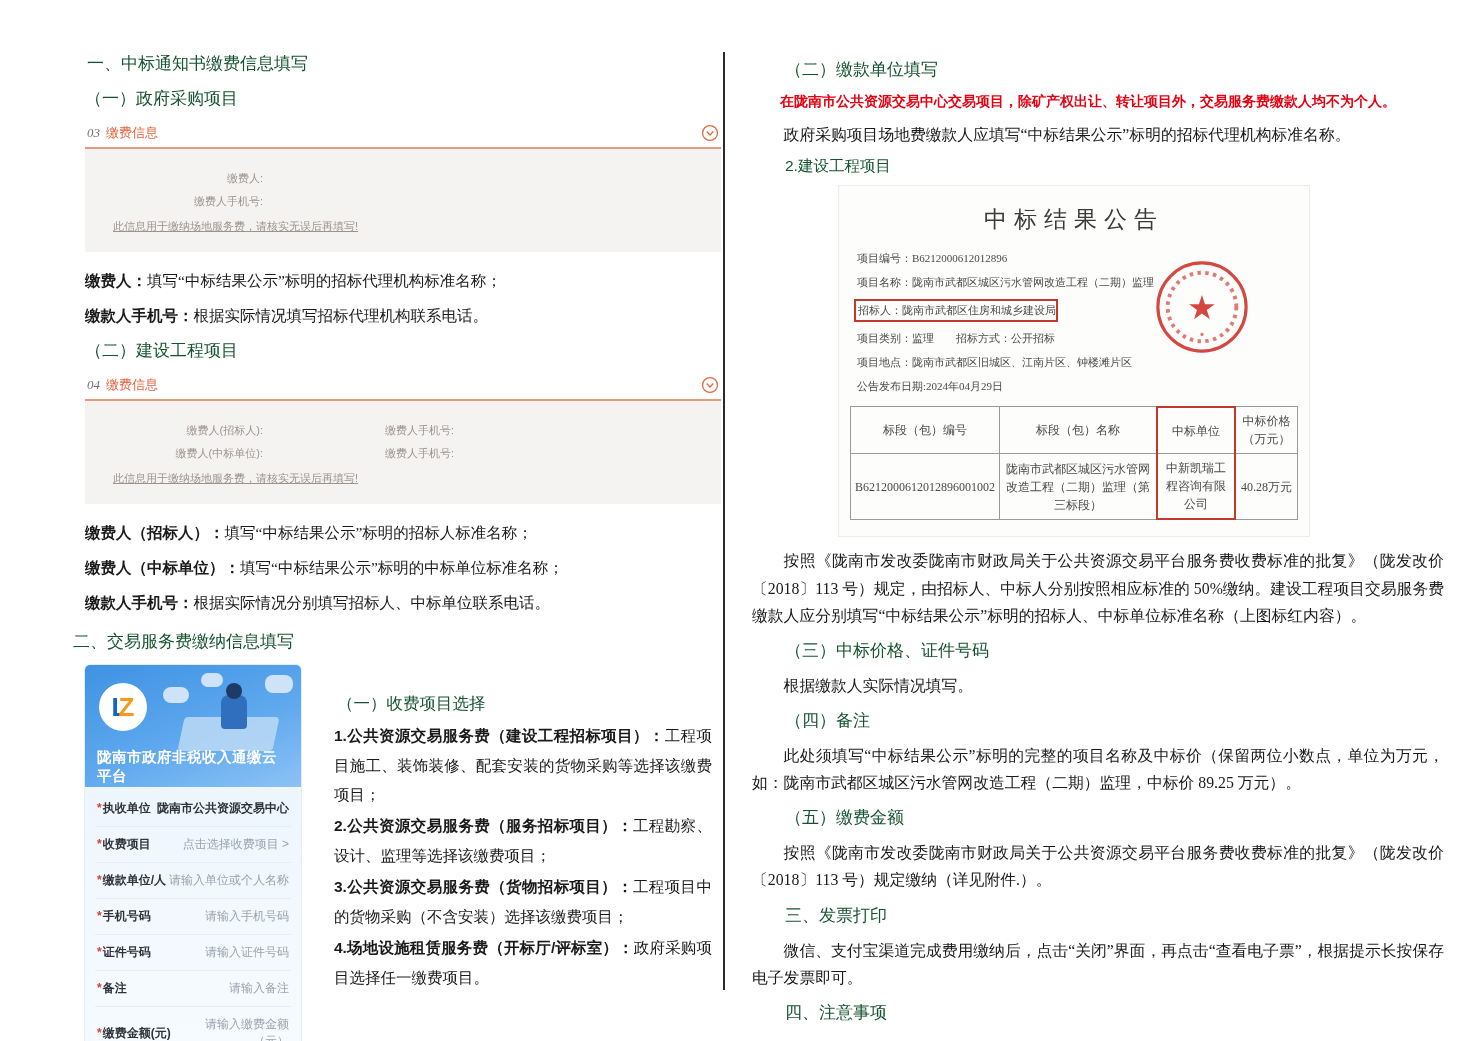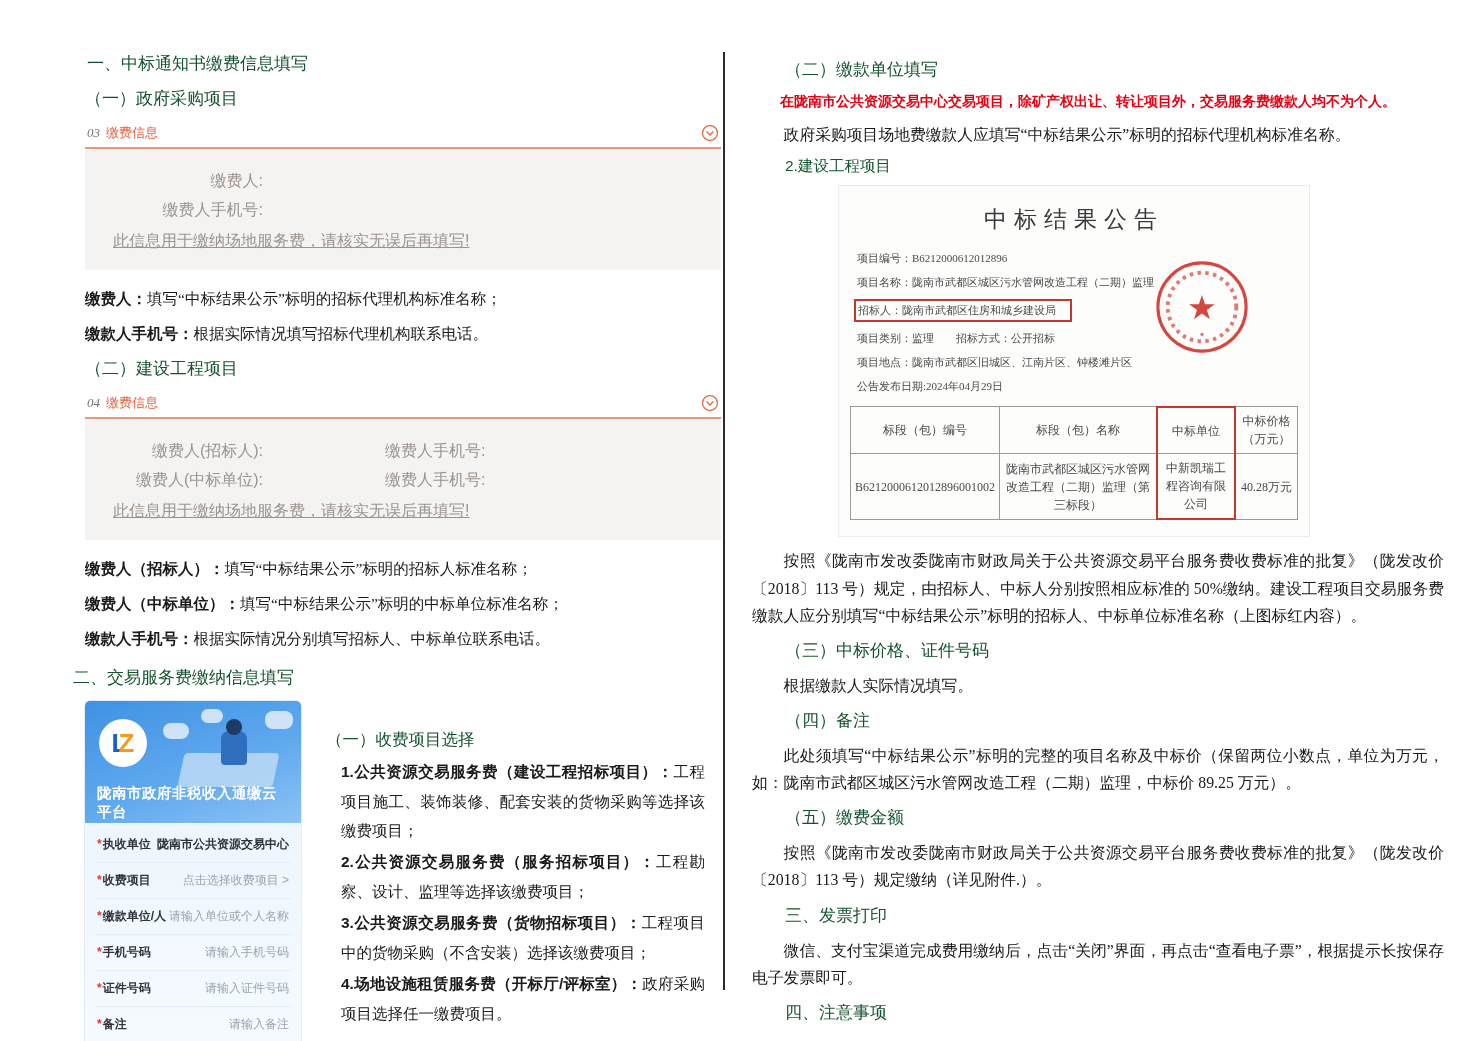--- a/index.html
+++ b/index.html
@@ -21,21 +21,21 @@
   .fl-ind { text-indent:2em; }
 
   
   .form-card { margin:6px 0 16px 0; }
   .form-head { display:flex; justify-content:space-between; align-items:center;
     border-bottom:2px solid #e59a7d; padding:3px 2px 5px 2px; }
   .form-num { color:#737373; font-style:italic; font-size:13px; margin-right:6px; font-family:"Liberation Serif",serif;text-align:right; }
   .form-title { color:#e2603c; font-size:13px; font-family:"Liberation Sans",sans-serif; }
   .chev { width:18px; height:18px; cursor:pointer; }
   .form-body { background:#f4f3f2; padding:14px 0 16px 0;
-    font-family:"Liberation Sans",sans-serif; font-size:16px; color:#9d938e; }
+    font-family:"Liberation Sans",sans-serif; font-size:11px; color:#9d938e; }
   .frow { margin:8px 0; }
   .flabel { display:inline-block; width:178px; text-align:right; }
   .frow.two { display:flex; }
   .cell1 { width:300px; }
   .cell2 { flex:1; }
   .fnote { margin:10px 0 2px 28px;text-decoration:underline; }
 
   
   .app-wrap { display:flex; margin-top:10px; }
   .app { width:216px; border-radius:5px; overflow:hidden;
@@ -55,41 +55,41 @@
     background:#2f6fbd; border-radius:8px 8px 4px 4px; }
   .il-head { position:absolute; left:63px; bottom:56px; width:16px; height:16px;
     background:#1d3b66; border-radius:50%; }
   .il-b1, .il-b2, .il-b3 { position:absolute; background:#dceafa; border-radius:8px; opacity:.9; }
   .il-b1 { left:0;  top:14px; width:26px; height:16px; }
   .il-b2 { right:0; top:2px;  width:28px; height:18px; }
   .il-b3 { left:38px; top:0;  width:22px; height:14px; }
   .app-title { position:absolute; left:0; bottom:1px; width:100%; padding:0 12px;
     color:#fff; font-weight:bold; font-size:14.5px; letter-spacing:.5px; }
   .app-form { padding:4px 10px 10px 10px; }
-  .arow { display:flex; justify-content:space-between; 
+  .arow { display:flex; justify-content:space-between; align-items:center;
     padding:9px 2px; border-bottom:1px solid #e4eef8; font-size:12px; cursor:pointer; }
   .alabel { color:#30343a; font-weight:bold; white-space:nowrap; }
   .req { color:#e0392f; margin-right:1px; }
   .avalue { color:#9aa4af; text-align:right; }
   .avalue.filled { color:#2d3238; font-weight:bold; }
 
   .fee-guide { margin-left:24px; width:396px; }
-  .fee-guide .hd { font-size:16.5px; margin:28px 0 6px 1px; }
-  .fee-item { font-size:15.5px; line-height:1.9; margin:2px 16px; text-align:justify; }
+  .fee-guide .hd { font-size:16.5px; margin:28px 0 6px 12px; }
+  .fee-item { font-size:15.5px; line-height:1.9; margin:2px 9px; text-align:justify; }
 
   
   .red-note { color:#e60012; font-weight:bold; font-size:14px; line-height:1.55;
     text-indent:2em; margin:4px 0 8px 0; font-family:"Liberation Serif",serif; }
   .r-body { font-size:15.8px; line-height:1.72; margin:6px 0; }
 
   .ann { position:relative; width:472px; margin:8px 0 10px 86px; background:#fdfdfc;
     border:1px solid #ececec; padding:14px 0 16px 0; }
   .ann-title { text-align:center; font-size:23px; letter-spacing:7px; color:#3a3a3a; margin:4px 0 16px 0; }
   .ann-line { font-size:11px; color:#4a4a4a; margin:9px 18px; }
-  .redbox { display:inline-block; border:2px solid #c0392b; padding:2px 14px 2px 2px; margin-left:-3px; }
+  .redbox { display:inline-block; border:2px solid #c0392b; padding:2px 0 2px 2px; margin-left:-3px; }
   .stamp { position:absolute; right:58px; top:72px; width:98px; height:98px; }
   .ann-table { width:448px; margin:12px auto 0 auto; border-collapse:collapse;
     font-size:12px; color:#4a4a4a; }
   .ann-table td, .ann-table th { border:1px solid #9a9a9a; padding:5px 4px; text-align:center;
     font-weight:normal; line-height:1.5; }
   .cw1 { width:125px; } .cw2 { width:172px; } .cw3 { width:85px; } .cw4 { width:66px; }
   .t-red { border-left:2px solid #c0392b !important; border-right:2px solid #c0392b !important; }
   th.t-red { border-top:2px solid #c0392b !important; }
   td.t-red { border-bottom:2px solid #c0392b !important; }
 </style>

